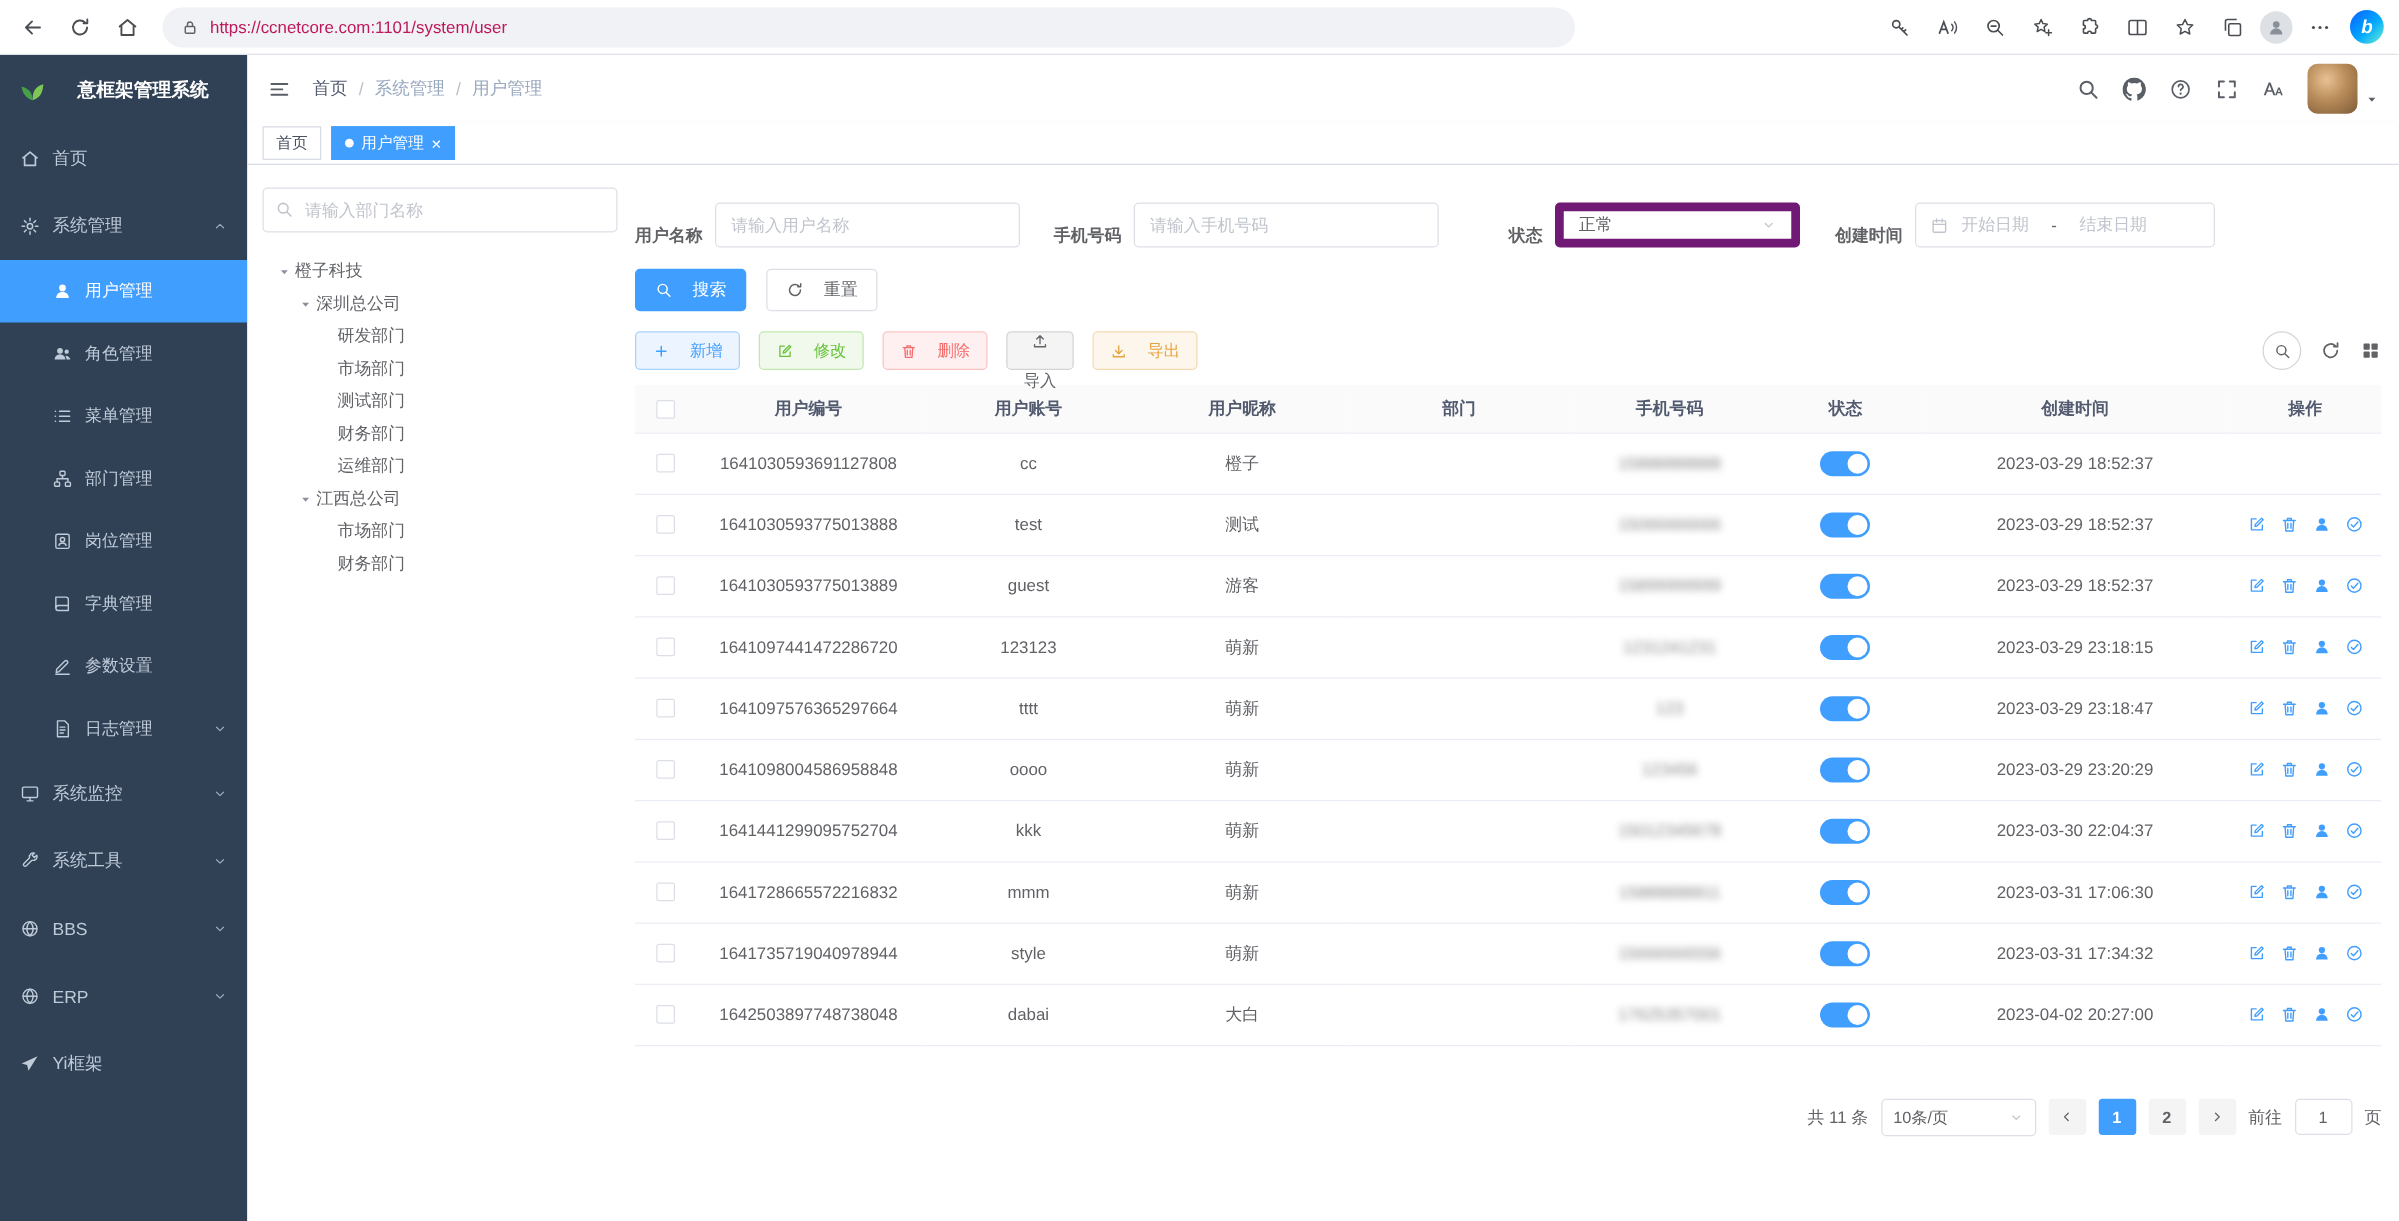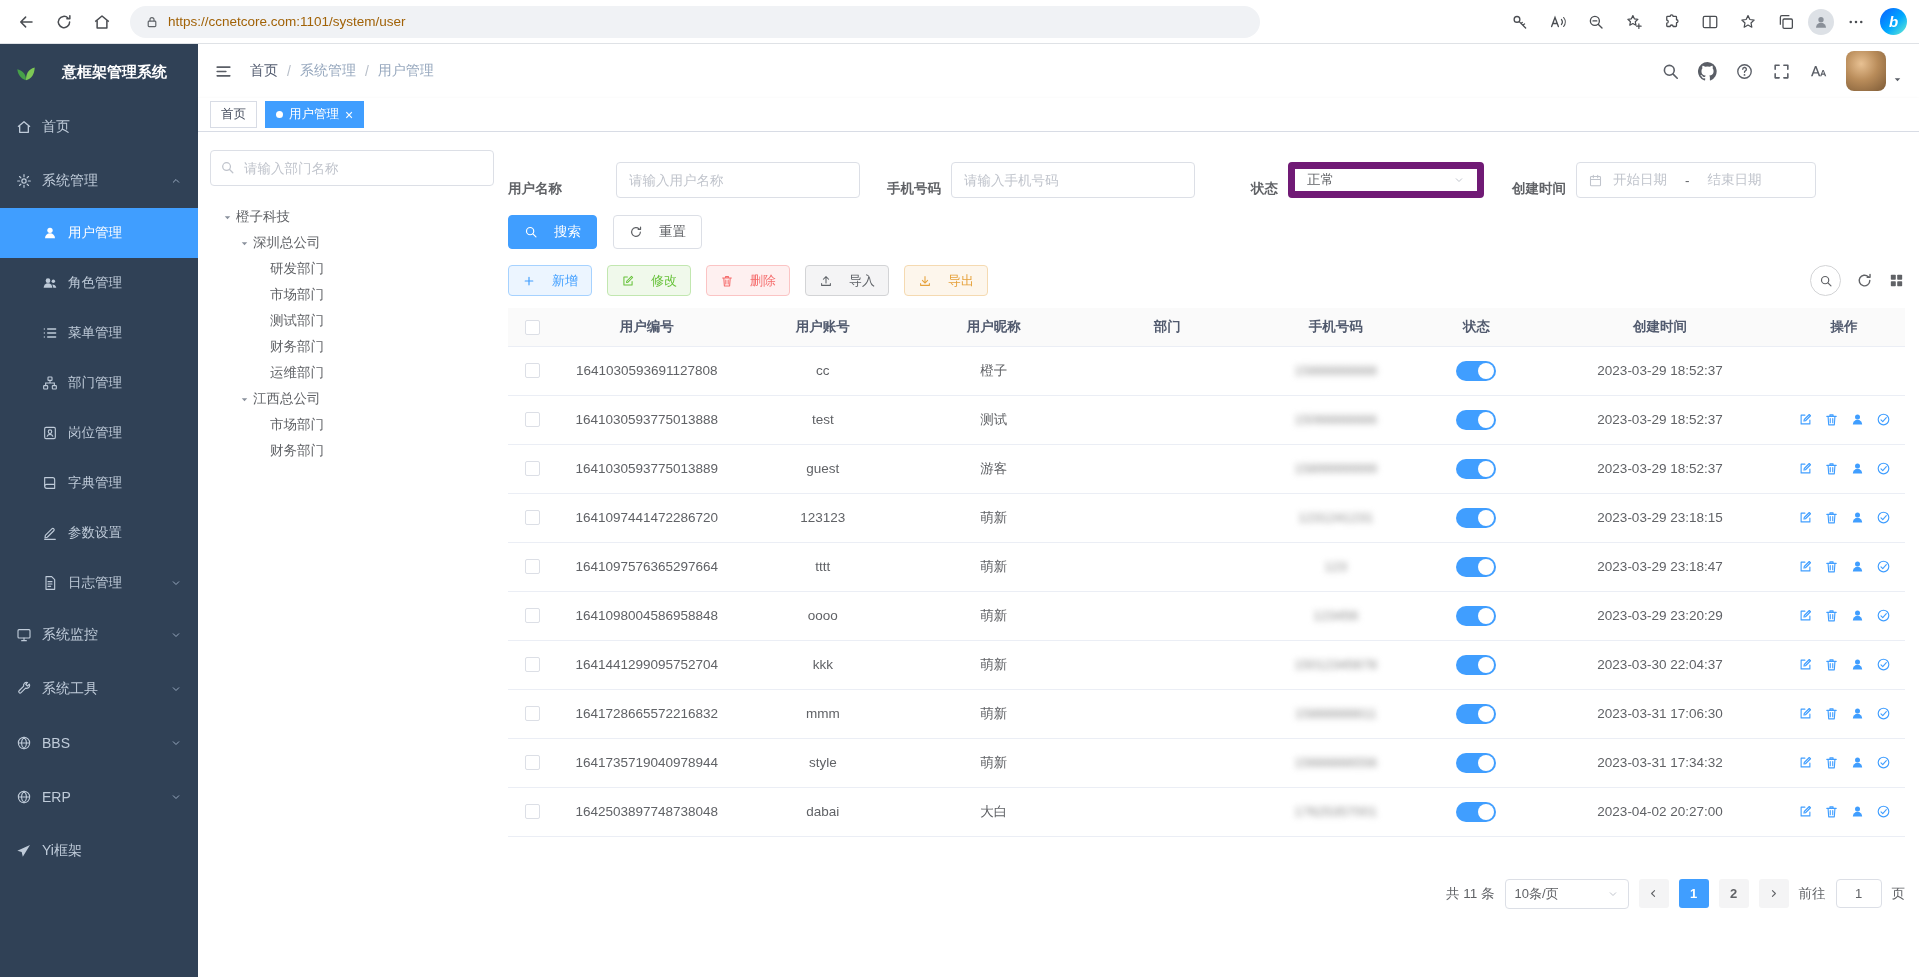--- a/index.html
+++ b/index.html
@@ -7,21 +7,21 @@
   body { font-family:"Liberation Sans","DejaVu Sans",sans-serif; font-size:13.5px; color:#606266; background:#fff; overflow:hidden; }
   .i { display:inline-flex; align-items:center; justify-content:center; }
   .i svg { display:block; width:16px; height:16px; }
 
   
   .browser-bar { height:44px; display:flex; align-items:center; gap:2px; padding:0 8px; background:#fff; border-bottom:1px solid #dfe2e6; }
   .bi { width:36px; height:36px; display:flex; align-items:center; justify-content:center; color:#4a4d52; border-radius:6px; cursor:pointer; }
   .browser-bar .bi svg { width:18px; height:18px; }
   .url-bar { width:1130px; height:32px; margin-left:8px; background:#f0f2f5; border-radius:16px; display:flex; align-items:center; gap:9px; padding:0 15px; cursor:text; }
   .url-bar .i svg { width:14px; height:14px; color:#5f6368; }
-  .url-text { font-size:13.5px; color:#a16207; }
+  .url-text { font-size:13.5px; color:#be185d; }
   .br-right { margin-left:auto; display:flex; align-items:center; gap:2px; padding-right:4px; }
   .avatar-btn { width:30px; }
   .avatar-btn .persona { width:26px; height:26px; border-radius:50%; background:#dde1e6; color:#8a9099; display:flex; align-items:center; justify-content:center; }
   .avatar-btn .persona svg { width:16px; height:16px; }
   .bing { width:27px; height:27px; border-radius:50%; margin-left:4px; background:linear-gradient(135deg,#0b5fff 0%,#00a8ff 55%,#6ef0cf 100%); color:#fff; font-weight:bold; font-style:italic; font-size:15px; display:flex; align-items:center; justify-content:center; cursor:pointer; }
 
   
   .app { display:flex; height:933px; }
   .sidebar { width:198px; flex-shrink:0; background:#304156; color:#bfcbd9; overflow:hidden; }
   .logo { height:56px; display:flex; align-items:center; gap:25px; padding:0 15px; color:#fff; font-size:15px; font-weight:bold; }
@@ -65,38 +65,38 @@
   .tree-node { display:flex; align-items:center; height:26px; font-size:13.5px; color:#606266; cursor:pointer; white-space:nowrap; }
   .tree-caret { width:18px; display:flex; justify-content:center; color:#8a919c; flex-shrink:0; }
   .tree-caret svg { width:11px; height:11px; }
 
   .work { flex:1; min-width:0; }
   .filter-row { display:flex; align-items:flex-end; margin-bottom:17px; }
   .f-label { font-weight:bold; font-size:13.5px; color:#606266; margin-right:10px; white-space:nowrap; }
   .inp { height:36px; border:1px solid #dcdfe6; border-radius:4px; padding:0 12px; font-size:13.5px; color:#606266; font-family:inherit; background:#fff; outline:none; }
   .inp::placeholder { color:#c0c4cc; }
   .f-input { width:244px; }
-  .gap-a { margin-right:27px;margin-left:44px; } .gap-b { margin-right:56px; } .gap-c { margin-right:28px; }
+  .gap-a { margin-right:27px; } .gap-b { margin-right:56px; } .gap-c { margin-right:28px; }
   .select { width:196px; height:36px; border:7px solid #701a75; border-radius:4px; background:#fff; display:flex; align-items:center; justify-content:space-between; padding:0 12px; color:#606266; cursor:pointer;margin-top:12px; }
   .select .i, .size-select .i { color:#c0c4cc; }
   .select .i svg, .size-select .i svg { width:12px; height:12px; }
   .date-range { width:240px; height:36px; border:1px solid #dcdfe6; border-radius:4px; background:#fff; display:flex; align-items:center; gap:10px; padding:0 11px; color:#c0c4cc; cursor:pointer; }
   .date-range .i svg { width:15px; height:15px; }
   .date-range .sep { color:#606266; margin:0 8px; }
 
   .action-row { display:flex; gap:16px; margin-bottom:16px; }
   .btn { height:34px; padding:0 15px; border-radius:4px; border:1px solid #dcdfe6; background:#fff; color:#606266; font-size:13.5px; display:inline-flex; align-items:center; gap:16px; cursor:pointer; font-family:inherit; }
   .btn .i svg { width:14px; height:14px; }
   .btn-primary { background:#409eff; border-color:#409eff; color:#fff; }
   .toolbar-row { display:flex; align-items:center; gap:15px; margin-bottom:12px; }
   .btn.mini { height:31px; padding:0 13px; font-size:13px; }
   .plain-primary { background:#ecf5ff; border-color:#a6d2ff; color:#409eff; }
   .plain-success { background:#f0f9eb; border-color:#c2e7b0; color:#67c23a;text-align:right; }
   .plain-danger  { background:#fef0f0; border-color:#fbc4c4; color:#f56c6c; }
-  .plain-info    { background:#f4f4f5; border-color:#d3d4d6; color:#5f6368; }
+  .plain-info    { background:#f4f4f5; border-color:#d3d4d6; color:#5f6368;flex-direction:column; }
   .plain-warning { background:#fdf6ec; border-color:#f5dab1; color:#e6a23c; }
   .tb-right { margin-left:auto; display:flex; align-items:center; gap:15px; color:#606266; }
   .circle-btn { width:31px; height:31px; border:1px solid #d3d4d6; border-radius:50%; display:flex; align-items:center; justify-content:center; cursor:pointer; }
   .circle-btn svg { width:14px; height:14px; }
   .tb-right .flat { cursor:pointer; }
   .tb-right .flat svg { width:17px; height:17px; }
 
   .table { width:100%; border-collapse:collapse; table-layout:fixed; }
   .table th { background:#fafafa; color:#515a6e; font-weight:bold; font-size:13.5px; height:38px; border-bottom:1px solid #ebeef5; text-align:center; }
   .table td { height:49px; border-bottom:1px solid #ebeef5; text-align:center; font-size:13.5px; color:#606266; overflow:hidden; white-space:nowrap; }

